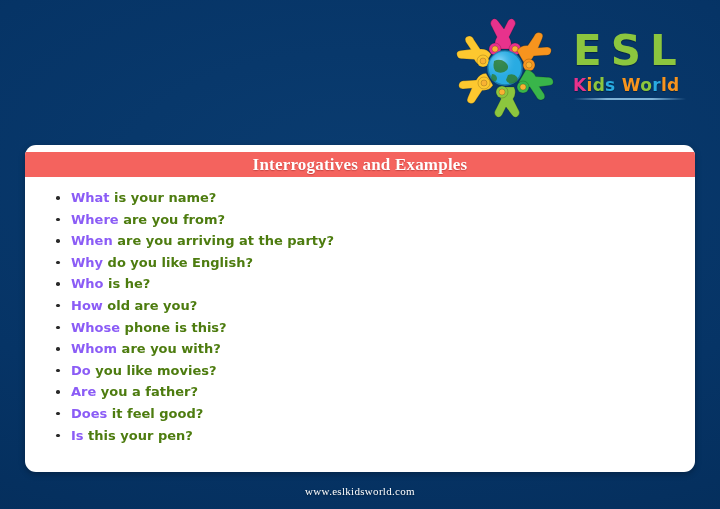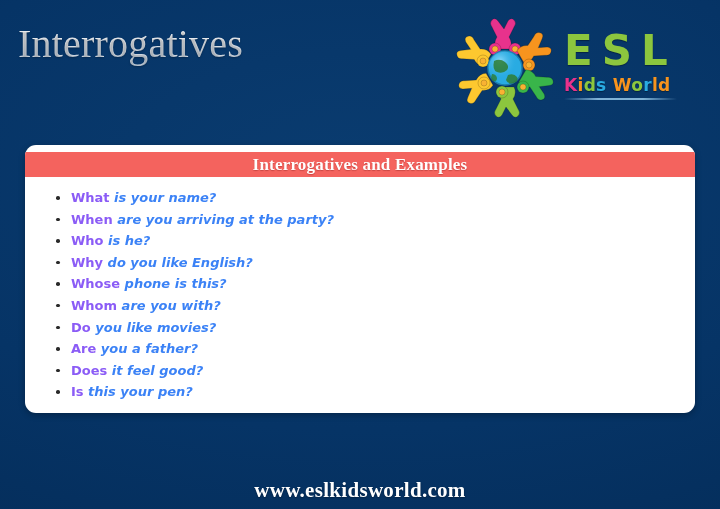--- a/index.html
+++ b/index.html
@@ -51,21 +51,21 @@
 
   
   .logo {
     position: absolute;
     right: 12px;
     top: 12px;
     width: 258px;
     height: 112px;
     display: flex;
     align-items: center;
-    gap: 4px;
+    gap: 13px;
   }
   .logo-mark {
     width: 110px;
     height: 110px;
     position: relative;
     flex: 0 0 110px;
   }
   .logo-mark svg { width: 110px; height: 110px; display: block; }
 
   .logo-text {
@@ -98,21 +98,21 @@
     background: linear-gradient(90deg, rgba(140,198,62,0) 0%, #7fb2d6 30%, #7fb2d6 70%, rgba(140,198,62,0) 100%);
     margin-top: 3px;
   }
 
   
   .card {
     position: absolute;
     left: 25px;
     top: 145px;
     width: 670px;
-    height: 268px;
+    height: 327px;
     background: #ffffff;
     border-radius: 11px;
     overflow: hidden;
     box-shadow: 0 2px 6px rgba(0,0,0,0.28);
   }
 
   .card-header {
     position: absolute;
     top: 7px;
     left: 0;
@@ -162,53 +162,51 @@
     width: 3.5px;
     height: 3.5px;
     border-radius: 50%;
     background: #2a2a2a;
   }
   .item .qword {
     color: #8b5cf6;
     font-weight: bold;
   }
   .item .rest {
-    color: #3b82f6;
-    font-style: italic;
+    color: #4d7c0f;
   }
 
   
   .footer {
     position: absolute;
     left: 0;
     right: 0;
     bottom: 0;
     height: 37px;
     display: flex;
     align-items: center;
     justify-content: center;
   }
   .footer-url {
     font-family: "Liberation Serif", "DejaVu Serif", serif;
-    font-size: 21px;
-    font-weight: bold;
+    font-size: 11px;
+    font-weight: normal;
     color: #ffffff;
     letter-spacing: 0.3px;
     text-shadow: 0 1px 2px rgba(0,0,0,0.35);
   }
 </style>
 </head>
 <body>
 
 <div class="poster">
 
   <div class="header">
 
     <h1 class="poster-title">
-      <span class="line">Interrogatives</span>
     </h1>
 
     <div class="logo">
       <div class="logo-mark">
         <svg viewBox="0 0 110 110" xmlns="http://www.w3.org/2000/svg" aria-hidden="true">
           <g stroke="rgba(0,0,0,0.18)" stroke-width="1">
 
             <g fill="#e8328c" transform="rotate(0 55 55)">
               <path d="M48 8 q-3 -4 -6 -1 q-3 3 0 7 l5 10 q-4 6 -1 12 l14 0 q3 -6 -1 -12 l5 -10 q3 -4 0 -7 q-3 -3 -6 1 l-4 8 z"></path>
             </g>
@@ -271,23 +269,25 @@
   </div>
 
   <div class="card">
     <div class="card-header">
       <span class="card-header-title">Interrogatives and Examples</span>
     </div>
 
     <div class="card-body">
       <ul class="item-list">
           <li class="item"><span class="qword">What</span><span class="rest"> is your name?</span></li>
+          <li class="item"><span class="qword">Where</span><span class="rest"> are you from?</span></li>
           <li class="item"><span class="qword">When</span><span class="rest"> are you arriving at the party?</span></li>
+          <li class="item"><span class="qword">Why</span><span class="rest"> do you like English?</span></li>
           <li class="item"><span class="qword">Who</span><span class="rest"> is he?</span></li>
-          <li class="item"><span class="qword">Why</span><span class="rest"> do you like English?</span></li>
+          <li class="item"><span class="qword">How</span><span class="rest"> old are you?</span></li>
           <li class="item"><span class="qword">Whose</span><span class="rest"> phone is this?</span></li>
           <li class="item"><span class="qword">Whom</span><span class="rest"> are you with?</span></li>
           <li class="item"><span class="qword">Do</span><span class="rest"> you like movies?</span></li>
           <li class="item"><span class="qword">Are</span><span class="rest"> you a father?</span></li>
           <li class="item"><span class="qword">Does</span><span class="rest"> it feel good?</span></li>
           <li class="item"><span class="qword">Is</span><span class="rest"> this your pen?</span></li>
         </ul>
     </div>
   </div>
 

